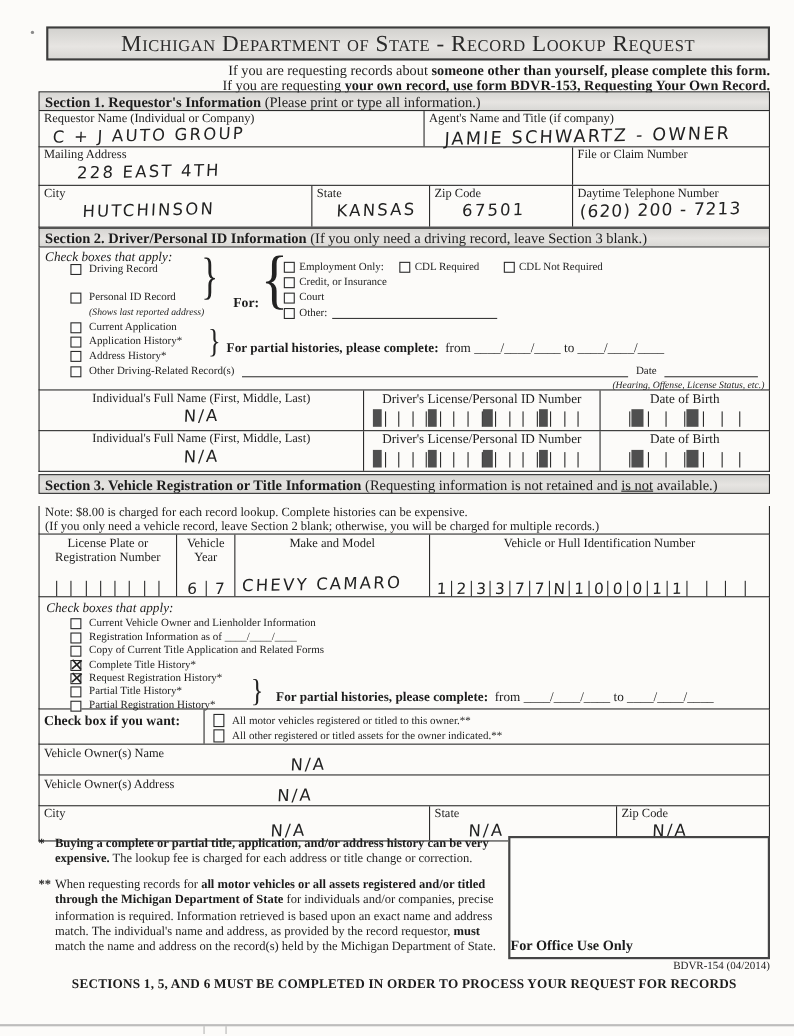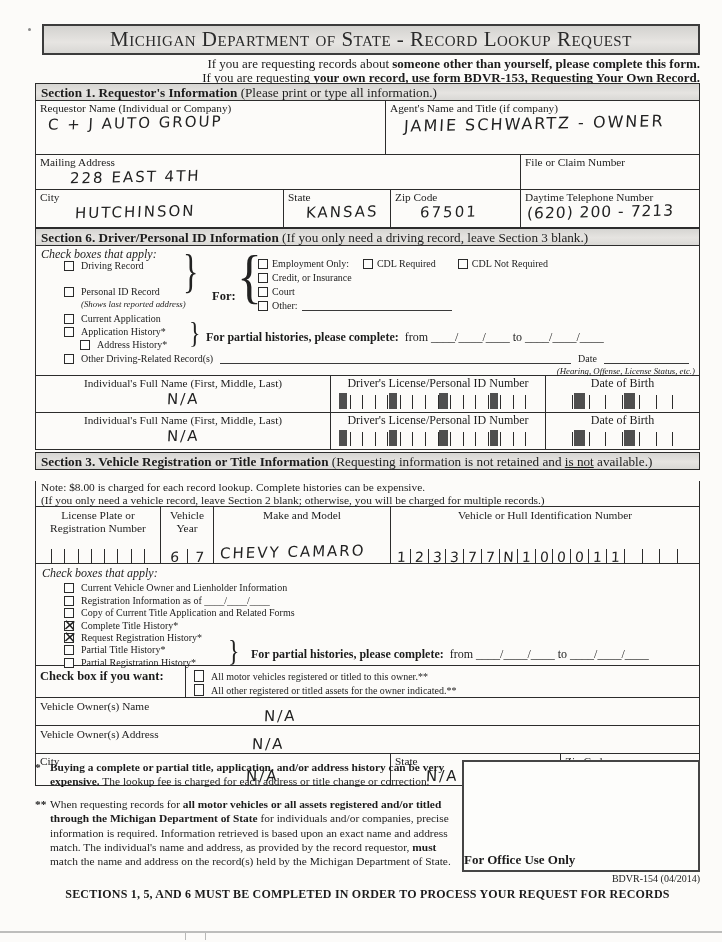--- a/index.html
+++ b/index.html
@@ -80,21 +80,21 @@
   <div class="intro">
     <div><span>If you are requesting records about </span><b>someone other than yourself, please complete this form.</b></div>
     <div><span>If you are requesting </span><b>your own record, use form BDVR-153, Requesting Your Own Record.</b></div>
   </div>
 
   <div class="form">
 
     <div class="sec-bar">
       <b>Section 1.  Requestor's Information</b><span> (Please print or type all information.)</span>
     </div>
-    <div class="row" style="height:54px">
+    <div class="row" style="height:33px">
       <div class="cell brd" style="width:350px">
         <div class="lbl">Requestor Name (Individual or Company)</div>
         <div class="hw" style="margin-left:8px">C + J AUTO GROUP</div>
       </div>
       <div class="cell" style="flex:1">
         <div class="lbl">Agent's Name and Title (if company)</div>
         <div class="hw" style="margin-left:14px;font-size:16px">JAMIE SCHWARTZ - OWNER</div>
       </div>
     </div>
     <div class="row" style="height:35px">
@@ -120,21 +120,21 @@
         <div class="lbl">Zip Code</div>
         <div class="hw" style="margin-left:25px">67501</div>
       </div>
       <div class="cell" style="flex:1">
         <div class="lbl">Daytime Telephone Number</div>
         <div class="hw" style="margin-left:2px;font-size:15.5px;letter-spacing:1px">(620) 200 - 7213</div>
       </div>
     </div>
 
     <div class="sec-bar">
-      <b>Section 6.  Driver/Personal ID Information</b><span> (If you only need a driving record, leave Section 3 blank.)</span>
+      <b>Section 2.  Driver/Personal ID Information</b><span> (If you only need a driving record, leave Section 3 blank.)</span>
     </div>
     <div class="row s2body">
       <div class="abs ital" style="left:5px;top:1px;font-size:12px">Check boxes that apply:</div>
 
       <div class="abs cb-row" style="left:28px;top:14px">
         <span class="cb"></span>
         <span>Driving Record</span>
       </div>
       <div class="abs cb-row" style="left:28px;top:40px">
         <span class="cb"></span>
@@ -142,21 +142,21 @@
       </div>
       <div class="abs small-note" style="left:45px;top:53px">(Shows last reported  address)</div>
       <div class="abs cb-row" style="left:28px;top:67px">
         <span class="cb"></span>
         <span>Current Application</span>
       </div>
       <div class="abs cb-row" style="left:28px;top:80px">
         <span class="cb"></span>
         <span>Application History*</span>
       </div>
-      <div class="abs cb-row" style="left:44px;top:93px">
+      <div class="abs cb-row" style="left:28px;top:93px">
         <span class="cb"></span>
         <span>Address History*</span>
       </div>
       <div class="abs cb-row" style="left:28px;top:107px;width:625px">
         <span class="cb"></span>
         <span>Other Driving-Related Record(s)</span>
         <span class="blank" style="flex:1"></span>
         <span>Date</span>
         <span class="blank" style="width:85px"></span>
       </div>

